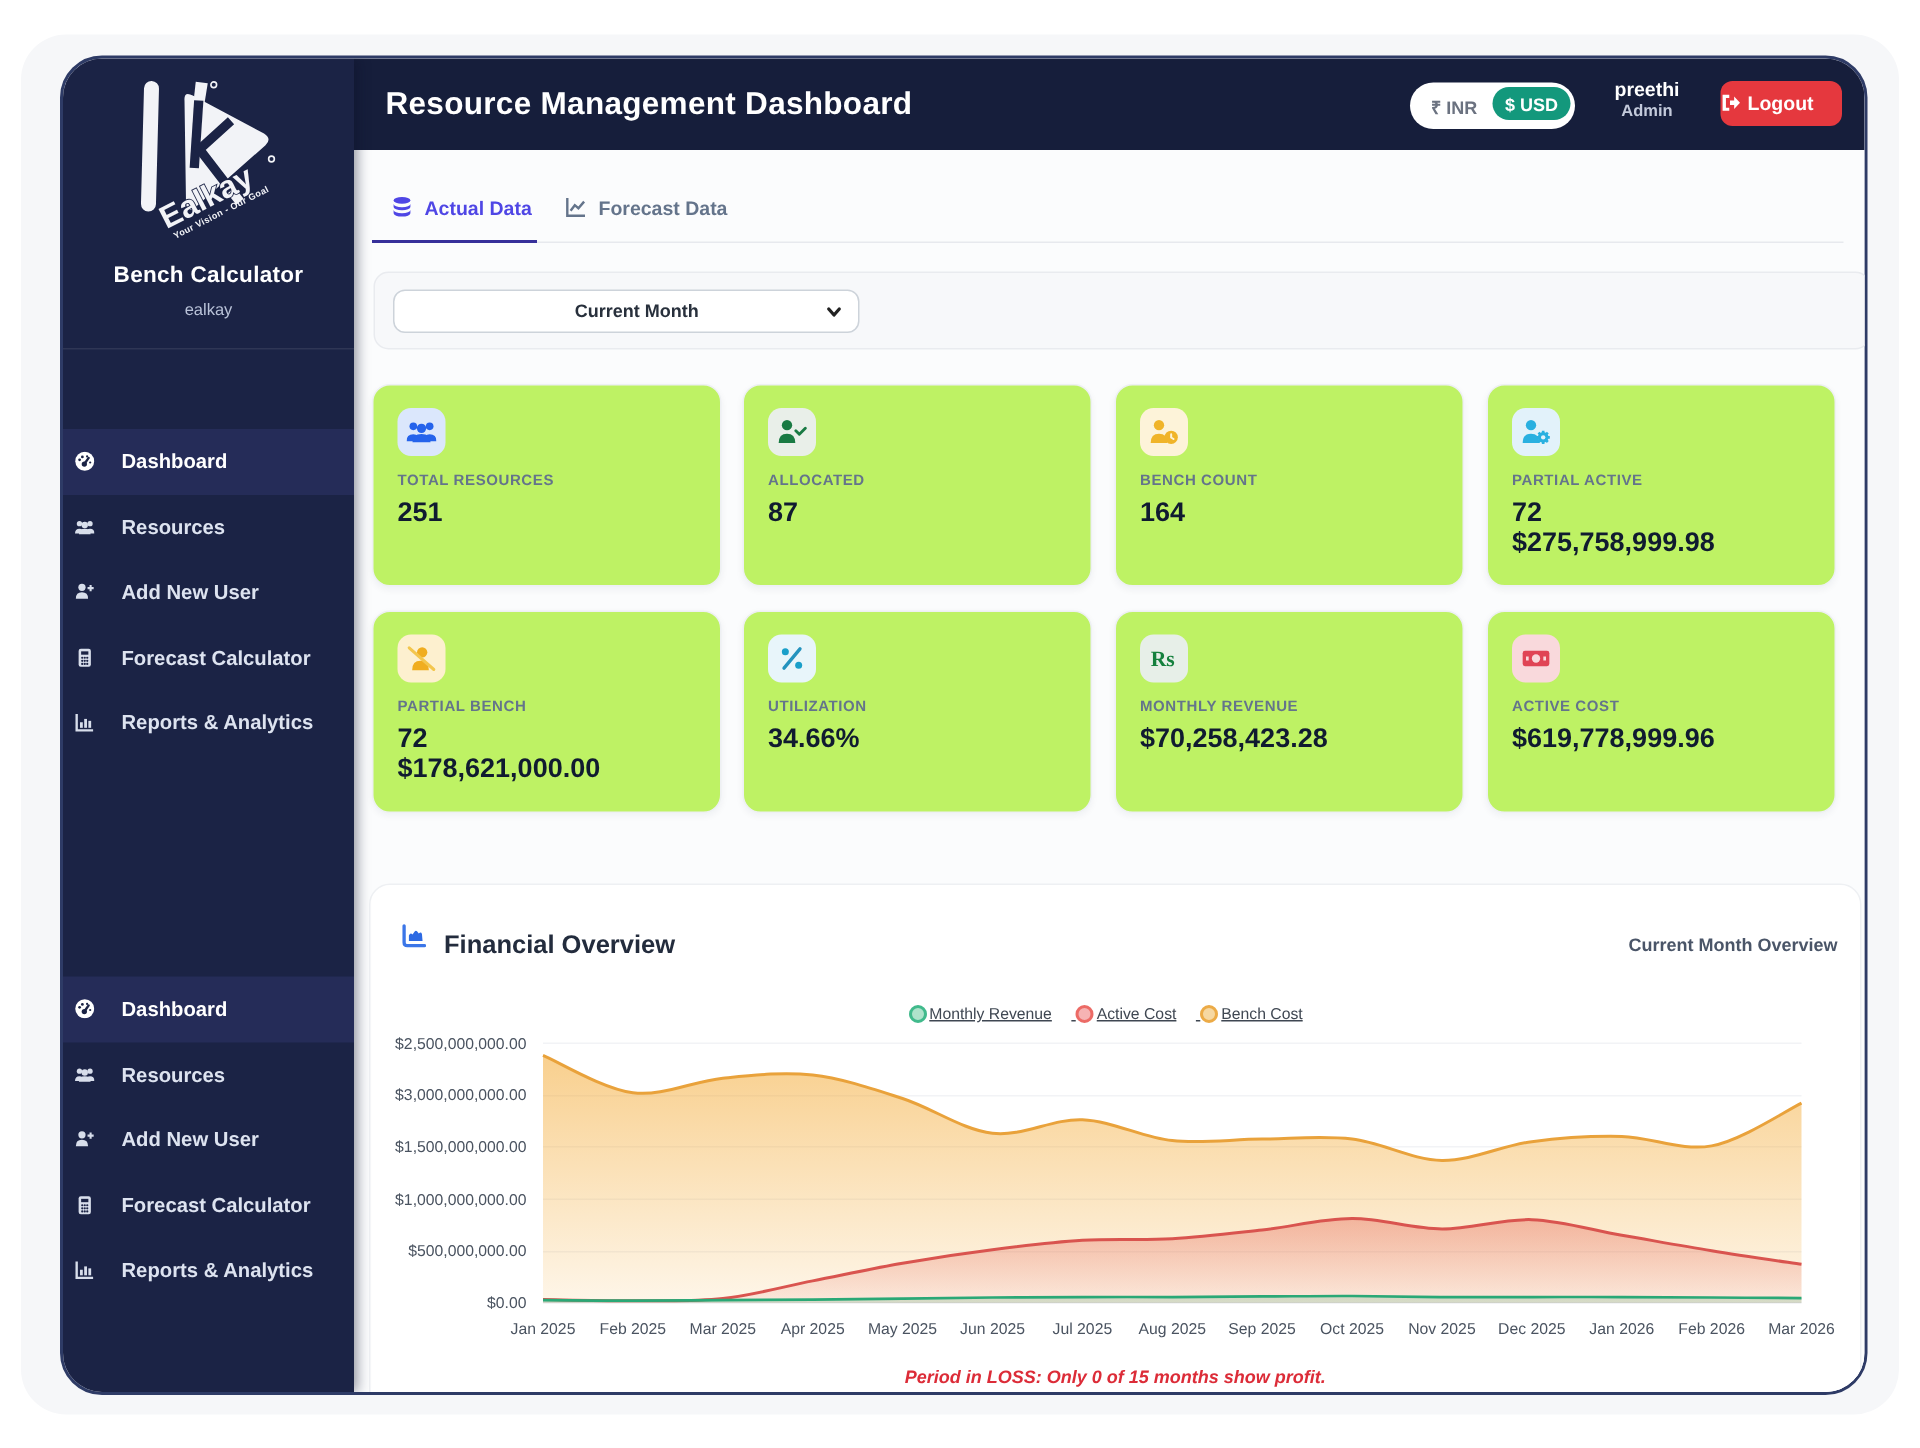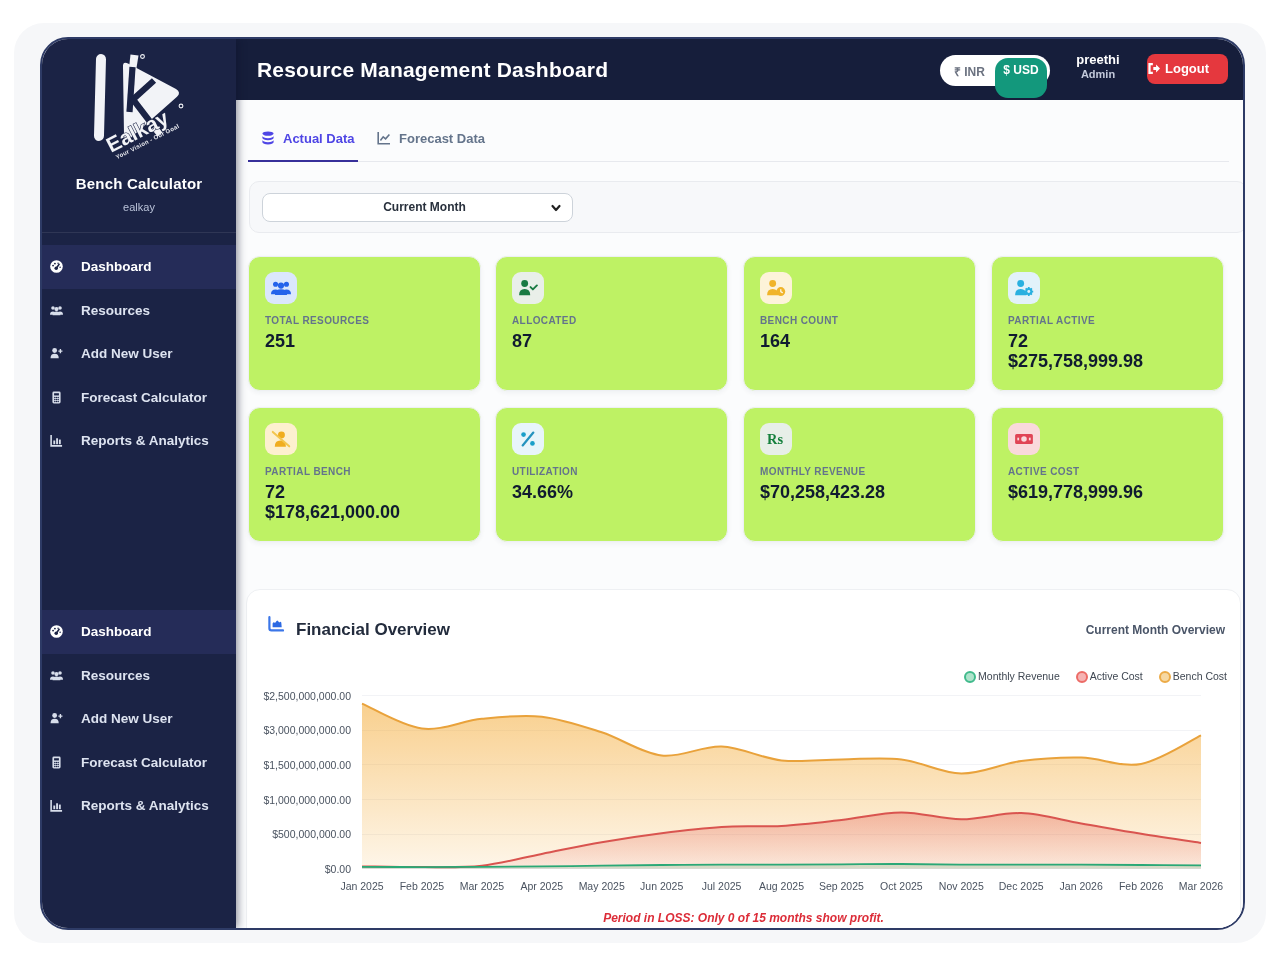--- a/index.html
+++ b/index.html
@@ -10,27 +10,27 @@
 .sidebar { position:absolute; left:0; top:0; bottom:0; width:194px; background:#1b2345; z-index:5; box-shadow:2px 0 8px rgba(10,15,40,.45); }
 .logo { position:absolute; left:50px; top:14px; width:95px; height:115px; }
 .brand { position:absolute; top:136px; left:0; width:100%; text-align:center; color:#fff; font-size:15px; font-weight:bold; letter-spacing:.2px; }
 .brand2 { position:absolute; top:162px; left:0; width:100%; text-align:center; color:#b9c2d8; font-size:11px; }
 .sdiv { position:absolute; top:193px; left:0; width:100%; border-top:1px solid rgba(255,255,255,.09); }
 .nav { position:absolute; left:0; width:100%; }
 .nav1 { top:206px; } .nav2 { top:571px; }
 .ni { position:relative; height:43.5px; display:flex; align-items:center; color:#dde3f0; font-size:13.5px; font-weight:bold; }
 .ni svg { position:absolute; left:8px; width:13px; height:13px; }
 .ni span { position:absolute; left:39px; }
-.ni.act { background:#252c58; color:#ffffff; }
+.ni.act { background:#252c58; color:#ffffff;margin-top:41px; }
 
 .header { position:absolute; left:194px; right:0; top:0; height:61px; background:#161e3b; z-index:4; }
 .htitle { position:absolute; left:21px; top:19px; color:#fff; font-size:21px; font-weight:bold; letter-spacing:.2px; }
 .curr { position:absolute; right:193px; top:16px; width:110px; height:31px; background:#fff; border-radius:16px; }
 .curr .inr { position:absolute; left:14px; top:8px; font-size:12px; font-weight:bold; color:#6b7280; }
-.curr .usd { position:absolute; right:3px; top:3px; width:52px; height:40px; background:#13987c; border-radius:13px; color:#fff; font-size:12px; font-weight:bold; text-align:center; line-height:25px; }
+.curr .usd { position:absolute; right:3px; top:3px; width:52px; height:22px; background:#13987c; border-radius:13px; color:#fff; font-size:12px; font-weight:bold; text-align:center; line-height:25px; }
 .who { position:absolute; right:105px; top:13px; width:80px; text-align:center; }
 .who .n { color:#fff; font-size:13px; font-weight:bold; }
 .who .r { color:#c3cadb; font-size:11px; font-weight:bold; margin-top:1px; }
 .logout { position:absolute; right:15px; top:15px; width:81px; height:30px; background:#e5383e; border-radius:8px; color:#fff; font-size:13px; font-weight:bold; text-align:left; line-height:30px; }
 .logout svg { vertical-align:-1.5px; margin-right:5px; }
 
 .content { position:absolute; left:194px; right:0; top:61px; bottom:0; background:#fbfcfd; }
 .tabs { position:absolute; left:12px; right:14px; top:0; height:62px; border-bottom:1px solid #e7e9ee; }
 .tab { position:absolute; top:31px; font-size:13px; font-weight:bold; }
 .tab svg { vertical-align:-2px; margin-right:8px; }
@@ -44,21 +44,21 @@
 .card { position:absolute; width:233px; height:135px; background:#bef264; border:1px solid #eef0f3; border-radius:12px; box-shadow:0 2px 5px rgba(25,35,60,.05); }
 .tile { position:absolute; left:16px; top:15px; width:32px; height:32px; border-radius:9px; }
 .tile svg { position:absolute; left:6px; top:6px; width:20px; height:20px; }
 .clabel { position:absolute; left:16px; top:58px; font-size:10px; font-weight:bold; color:#64748b; letter-spacing:.4px; }
 .cval { position:absolute; left:16px; top:74px; font-size:18px; font-weight:bold; color:#101b30; line-height:20px; }
 
 .chart { position:absolute; left:10px; top:489px; width:995px; height:343px; background:#fff; border:1px solid #eef0f3; border-radius:14px 14px 0 0; }
 .ct { position:absolute; left:49px; top:30px; font-size:17px; font-weight:bold; color:#232c3d; }
 .cticon { position:absolute; left:21px; top:26px; }
 .cr { position:absolute; right:15px; top:33px; font-size:12px; color:#4a5568; font-weight:bold; }
-.legend { position:absolute; left:0; top:80px; width:100%; text-align:right; font-size:10.5px; color:#3f4752; }
+.legend { position:absolute; left:0; top:80px; width:100%; text-align:center; font-size:10.5px; color:#3f4752;text-decoration:underline; }
 .legend b { font-weight:normal; margin-right:13px; }
 .dot { display:inline-block; width:12px; height:12px; border-radius:50%; vertical-align:-3px; margin-right:2px; }
 .ylab { position:absolute; right:889px; font-size:10.5px; color:#4a5360; width:150px; text-align:right; }
 .xlab { position:absolute; top:290px; width:60px; margin-left:-30px; text-align:center; font-size:10.5px; color:#4a5360; }
 .gline { position:absolute; left:115px; width:839px; height:1px; background:#f2f3f6; }
 .floss { position:absolute; left:0; top:321px; width:100%; text-align:center; font-size:12px; font-style:italic; font-weight:bold; color:#dc2c38; }
 </style>
 </head>
 <body>
 <div class="band"></div>

